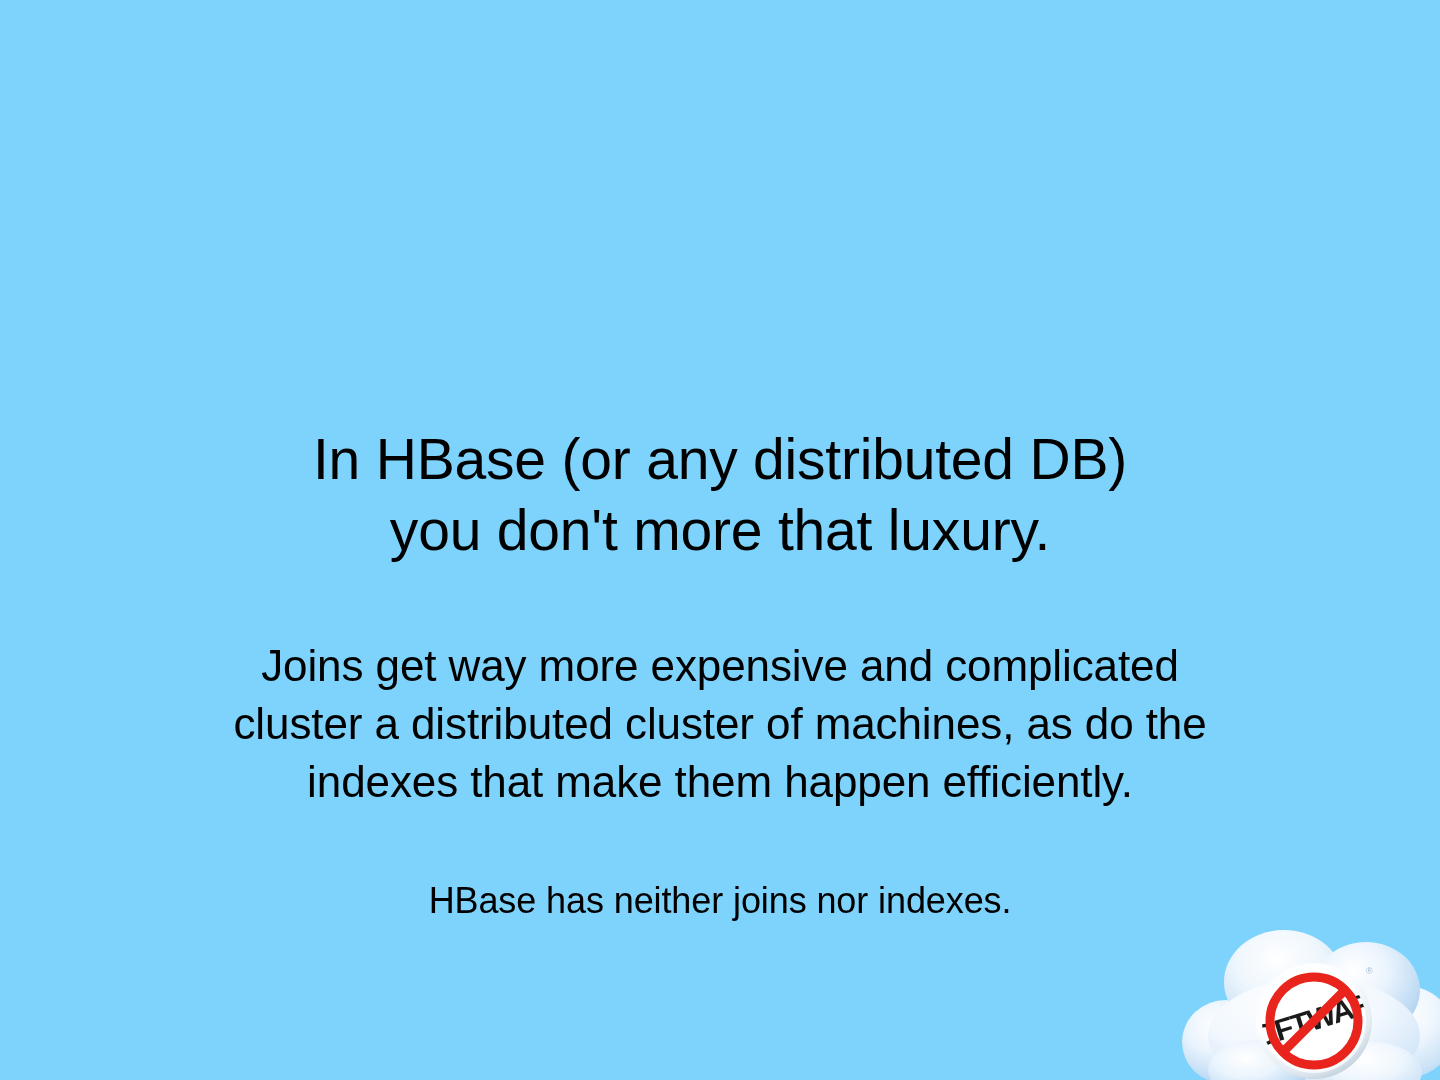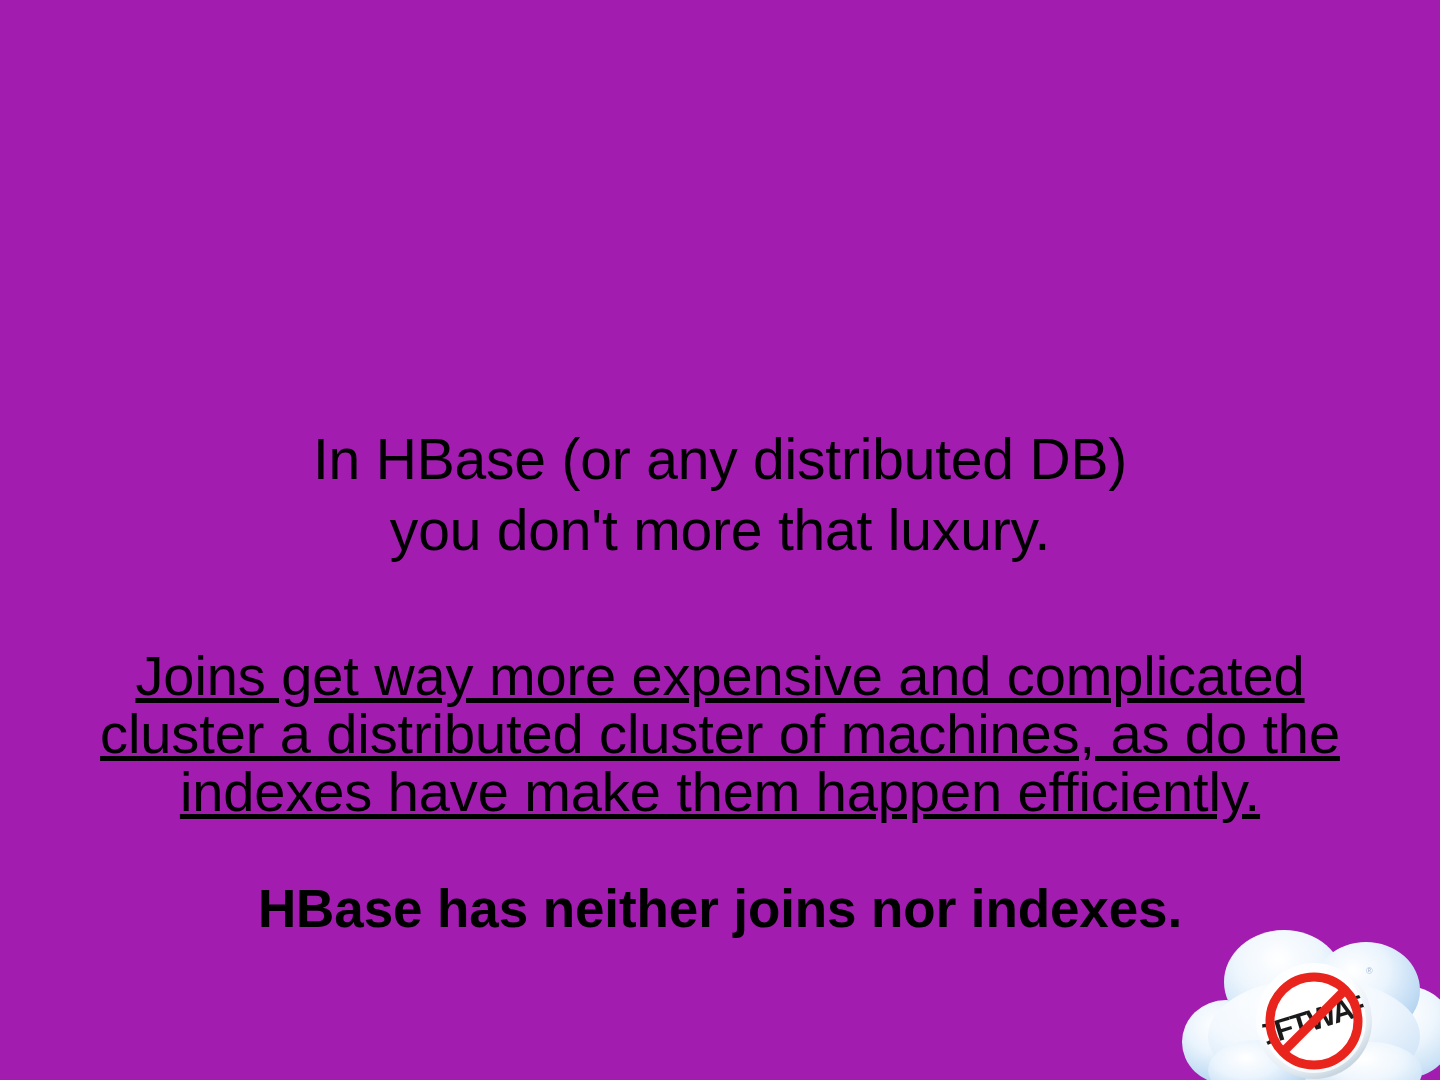--- a/index.html
+++ b/index.html
@@ -12,21 +12,21 @@
     background: #ffffff;
     font-family: "Liberation Sans", sans-serif;
     overflow: hidden;
     position: relative;
     -webkit-font-smoothing: antialiased;
   }
 
   .slide {
     position: absolute;
     inset: 0;
-    background: #a21caf;
+    background: #7dd3fc;
   }
 
   
   .content {
     position: absolute;
     left: 0;
     right: 0;
     top: 424px;
     text-align: center;
     color: #000000;
@@ -42,43 +42,42 @@
     padding: 0;
   }
   .headline-line {
     display: block;
     white-space: nowrap;
   }
 
   .spacer-a { height: 71px; }
 
   .body-para {
-    font-size: 56px;
+    font-size: 44px;
     line-height: 58px;
     font-weight: 400;
     letter-spacing: -0.1px;
     color: #000000;
-    margin: 10px;
+    margin: 0;
     padding: 0;
-    text-decoration: underline;
   }
   .body-line {
     display: block;
     white-space: nowrap;
   }
 
   .spacer-b { height: 54px; }
 
   .emphasis {
-    font-size: 53px;
+    font-size: 36px;
     line-height: 48px;
-    font-weight: bold;
+    font-weight: normal;
     letter-spacing: -0.1px;
     color: #000000;
-    margin: 0;
+    margin: 12px;
     padding: 0;
     white-space: nowrap;
   }
 
   
   .logo {
     position: absolute;
     left: 1180px;
     top: 924px;
     width: 268px;
@@ -101,21 +100,21 @@
     <h1 class="headline">
       <span class="headline-line">In HBase (or any distributed DB)</span>
       <span class="headline-line">you don't more that luxury.</span>
     </h1>
 
     <div class="spacer-a"></div>
 
     <p class="body-para">
       <span class="body-line">Joins get way more expensive and complicated</span>
       <span class="body-line">cluster a distributed cluster of machines, as do the</span>
-      <span class="body-line">indexes have make them happen efficiently.</span>
+      <span class="body-line">indexes that make them happen efficiently.</span>
     </p>
 
     <div class="spacer-b"></div>
 
     <p class="emphasis">HBase has neither joins nor indexes.</p>
 
   </div>
 
   <div class="logo">
     <svg viewBox="0 0 268 170" xmlns="http://www.w3.org/2000/svg" aria-hidden="true">

